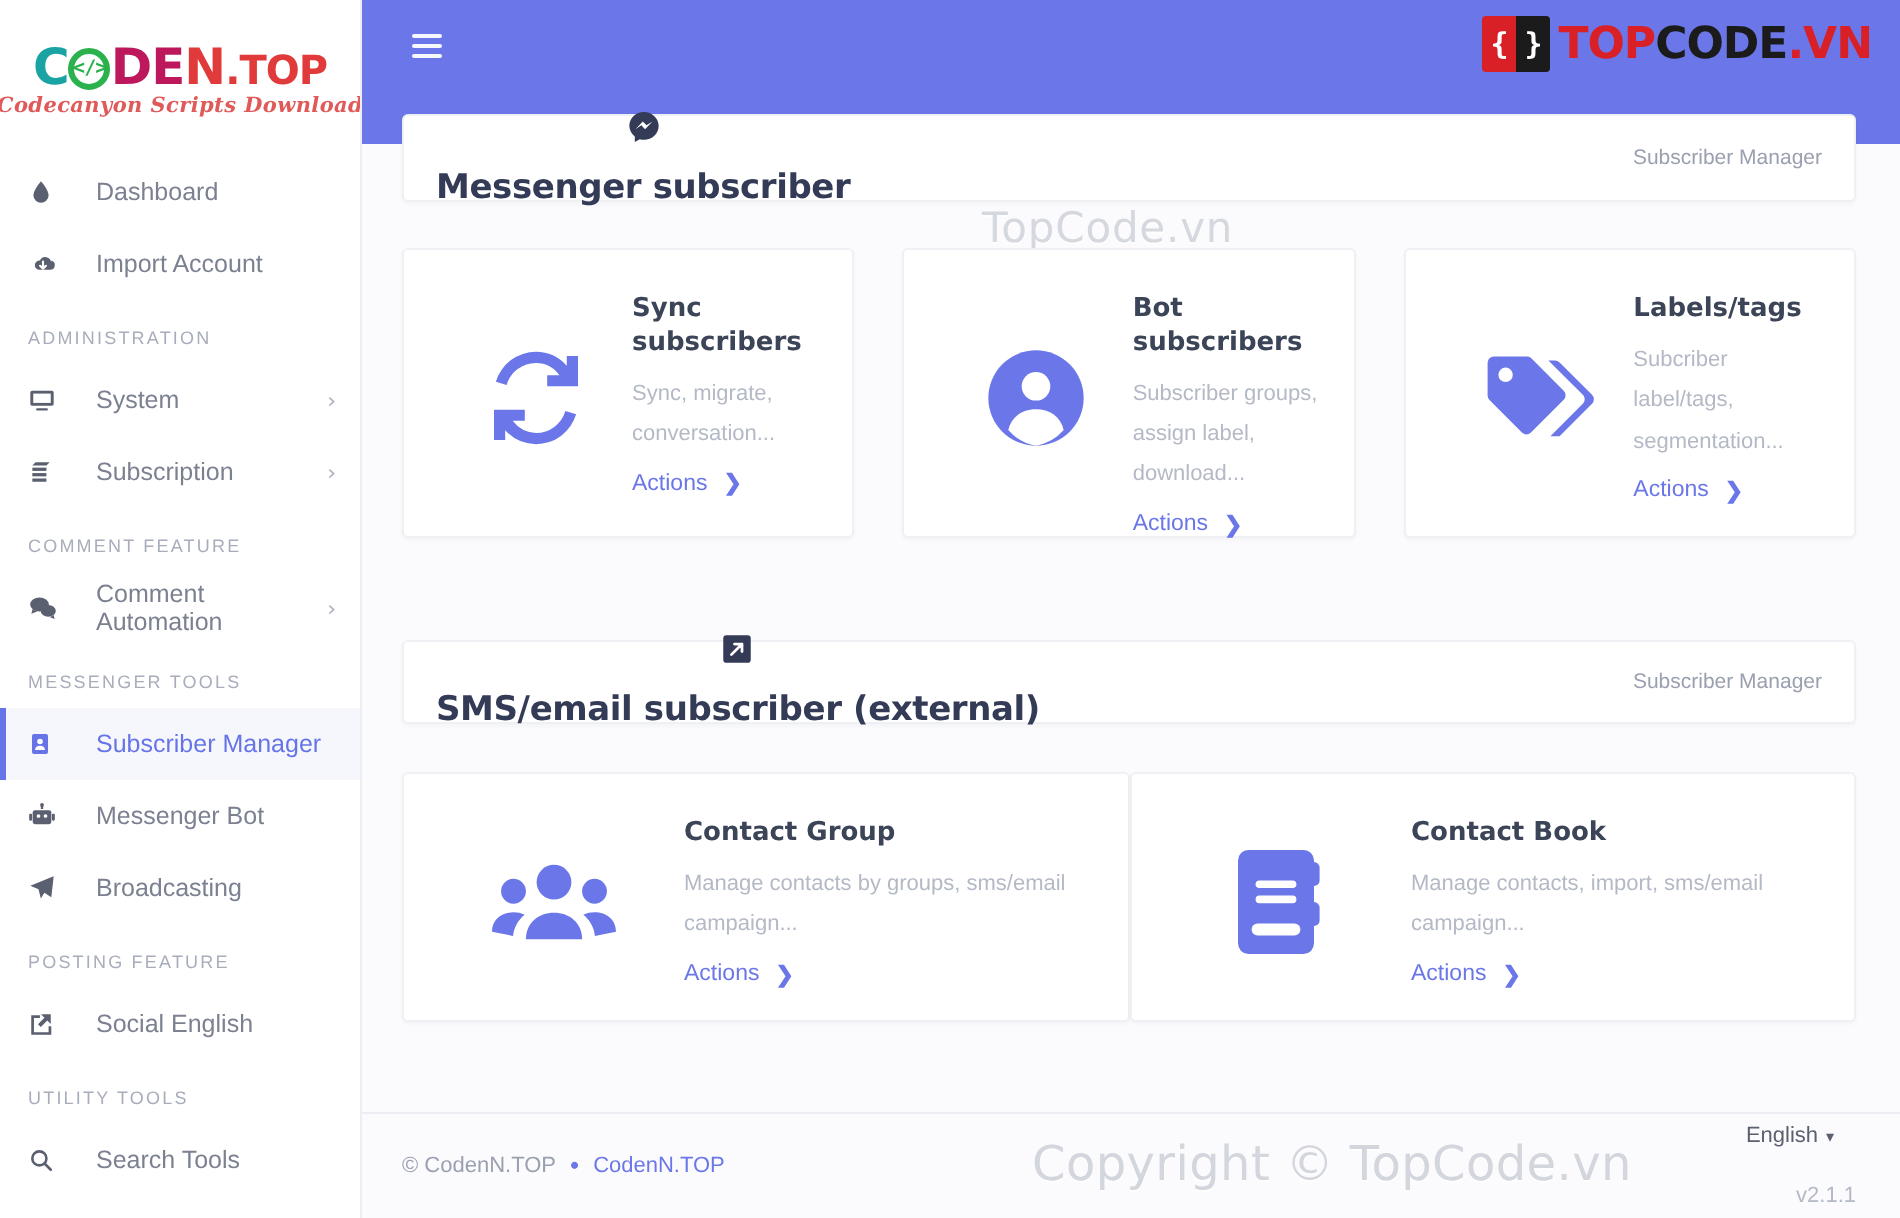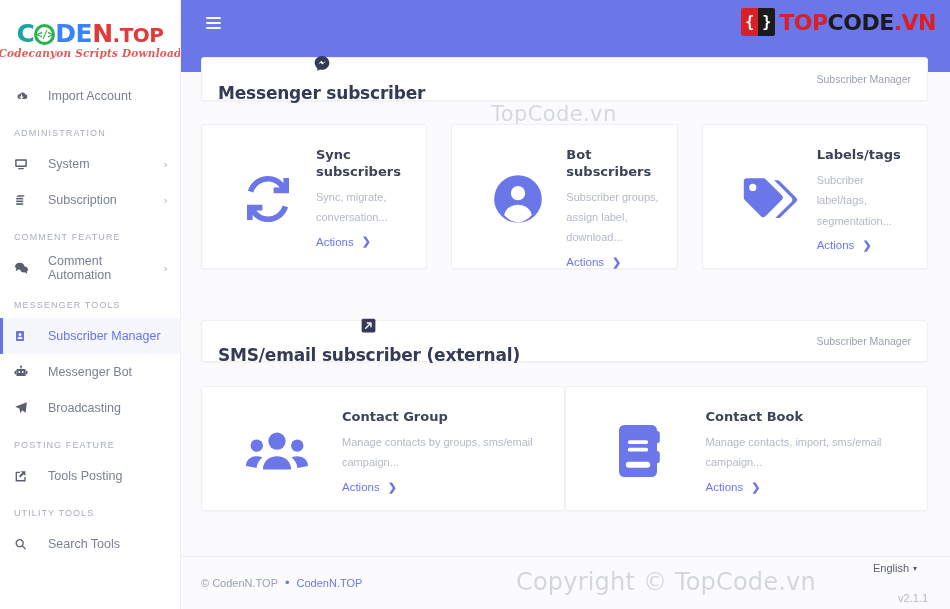--- a/index.html
+++ b/index.html
@@ -32,21 +32,21 @@
   .brand-c { color: #1aa3a3; }
   .brand-o { display: inline-block; position: relative; width: 21px; height: 21px; vertical-align: -3px; }
   .brand-o-ring {
     position: absolute; inset: 0;
     border: 3.5px solid #2bb24c; border-radius: 50%;
   }
   .brand-o-code {
     position: absolute; inset: 0; display: flex; align-items: center; justify-content: center;
     font-size: 10px; color: #2bb24c; font-weight: bold; font-family: "DejaVu Sans Mono", monospace;
   }
-  .brand-de { color: #3b82f6; }
+  .brand-de { color: #be185d; }
   .brand-n { color: #e03a3a; }
   .brand-top { color: #e03a3a; font-size: 20px; }
   .brand-sub {
     font-family: "DejaVu Serif", serif;
     font-style: italic; font-weight: bold;
     font-size: 10.5px; color: #e05a5a; margin-top: 2px;
     letter-spacing: 0.2px; white-space: nowrap;
   }
 
   .nav { padding-top: 6px; }
@@ -195,20 +195,29 @@
       <div class="brand-inner">
         <div class="brand-main">
           <span class="brand-c">C</span><span class="brand-o"><span class="brand-o-ring"></span><span class="brand-o-code">&lt;/&gt;</span></span><span class="brand-de">DE</span><span class="brand-n">N</span><span class="brand-top">.TOP</span>
         </div>
         <div class="brand-sub">Codecanyon Scripts Download</div>
       </div>
     </div>
 
     <nav class="nav">
 
+      <div class="nav-item">
+        <span class="ni-icon">
+          <svg width="13" height="14" viewBox="0 0 24 24" fill="currentColor">
+              <path d="M12 2C12 2 5 10 5 15a7 7 0 0 0 14 0c0-5-7-13-7-13z"></path>
+            </svg>
+        </span>
+        <span class="ni-label">Dashboard</span>
+        <span class="ni-caret"></span>
+      </div>
       <div class="nav-item">
         <span class="ni-icon">
           <svg width="15" height="14" viewBox="0 0 24 24" fill="currentColor">
               <path d="M19 11a5 5 0 0 0-9.6-1.9A4 4 0 0 0 5 13a4 4 0 0 0 4 4h9a4 4 0 0 0 1-7.9z"></path>
               <path d="M12 10v6m0 0l-2.5-2.5M12 16l2.5-2.5" stroke="#fff" stroke-width="1.8" fill="none" stroke-linecap="round"></path>
             </svg>
         </span>
         <span class="ni-label">Import Account</span>
         <span class="ni-caret"></span>
       </div>
@@ -290,21 +299,21 @@
       </div>
 
       <div class="nav-section">POSTING FEATURE</div>
       <div class="nav-item">
         <span class="ni-icon">
           <svg width="13" height="14" viewBox="0 0 24 24" fill="currentColor">
               <path d="M3 4h8v2.5H5.5v13H19V14h2.5v8H3z"></path>
               <path d="M12 3h9v9l-3.2-3.2-6 6-2.6-2.6 6-6z"></path>
             </svg>
         </span>
-        <span class="ni-label">Tools Posting</span>
+        <span class="ni-label">Social English</span>
         <span class="ni-caret"></span>
       </div>
 
       <div class="nav-section">UTILITY TOOLS</div>
       <div class="nav-item">
         <span class="ni-icon">
           <svg width="13" height="14" viewBox="0 0 24 24" fill="none" stroke="currentColor" stroke-width="2.4">
               <circle cx="10.5" cy="10.5" r="6.5"></circle>
               <path d="M15.5 15.5L21 21" stroke-linecap="round"></path>
             </svg>

